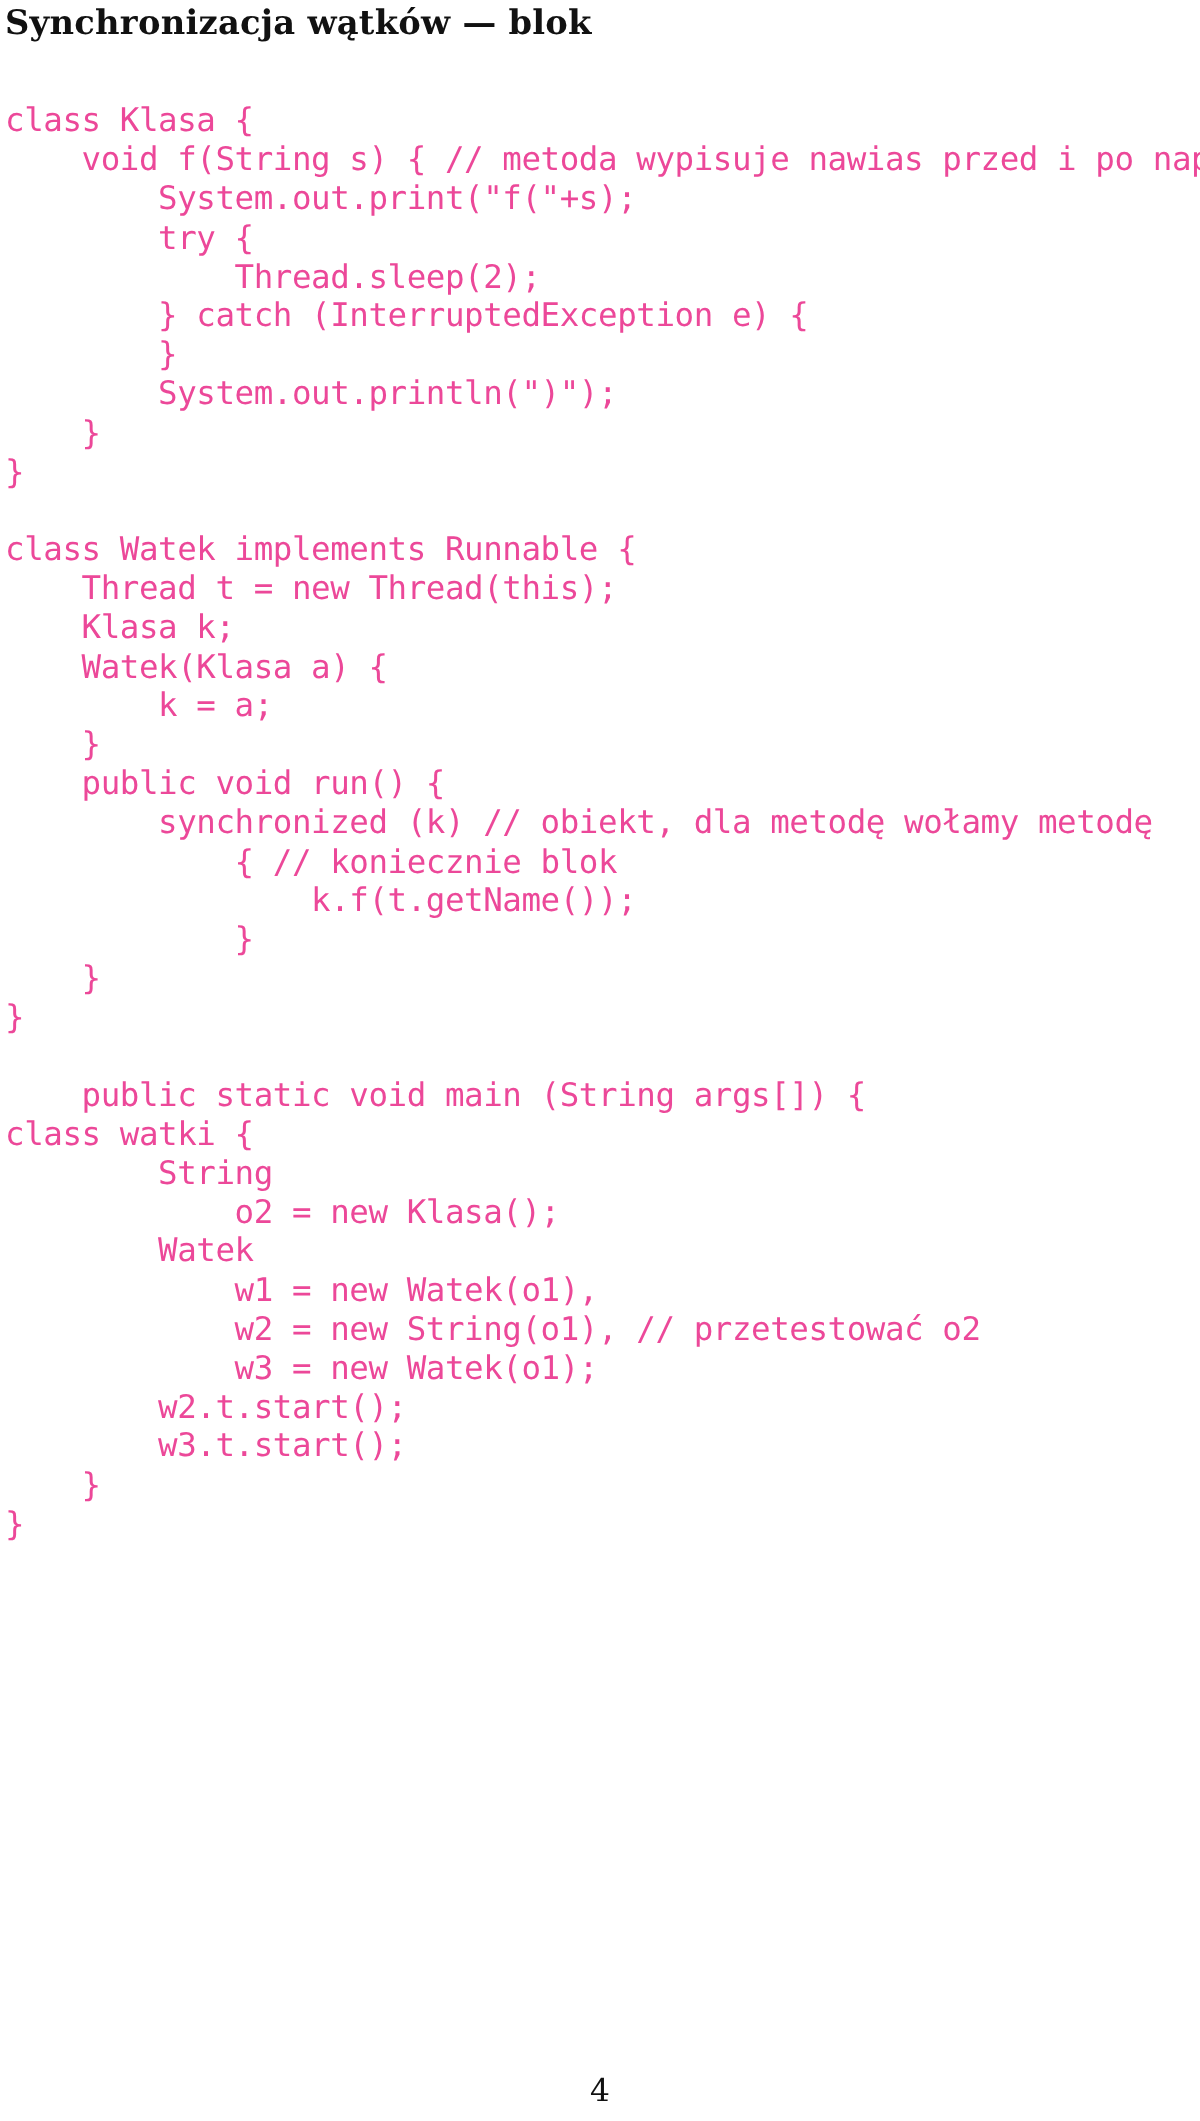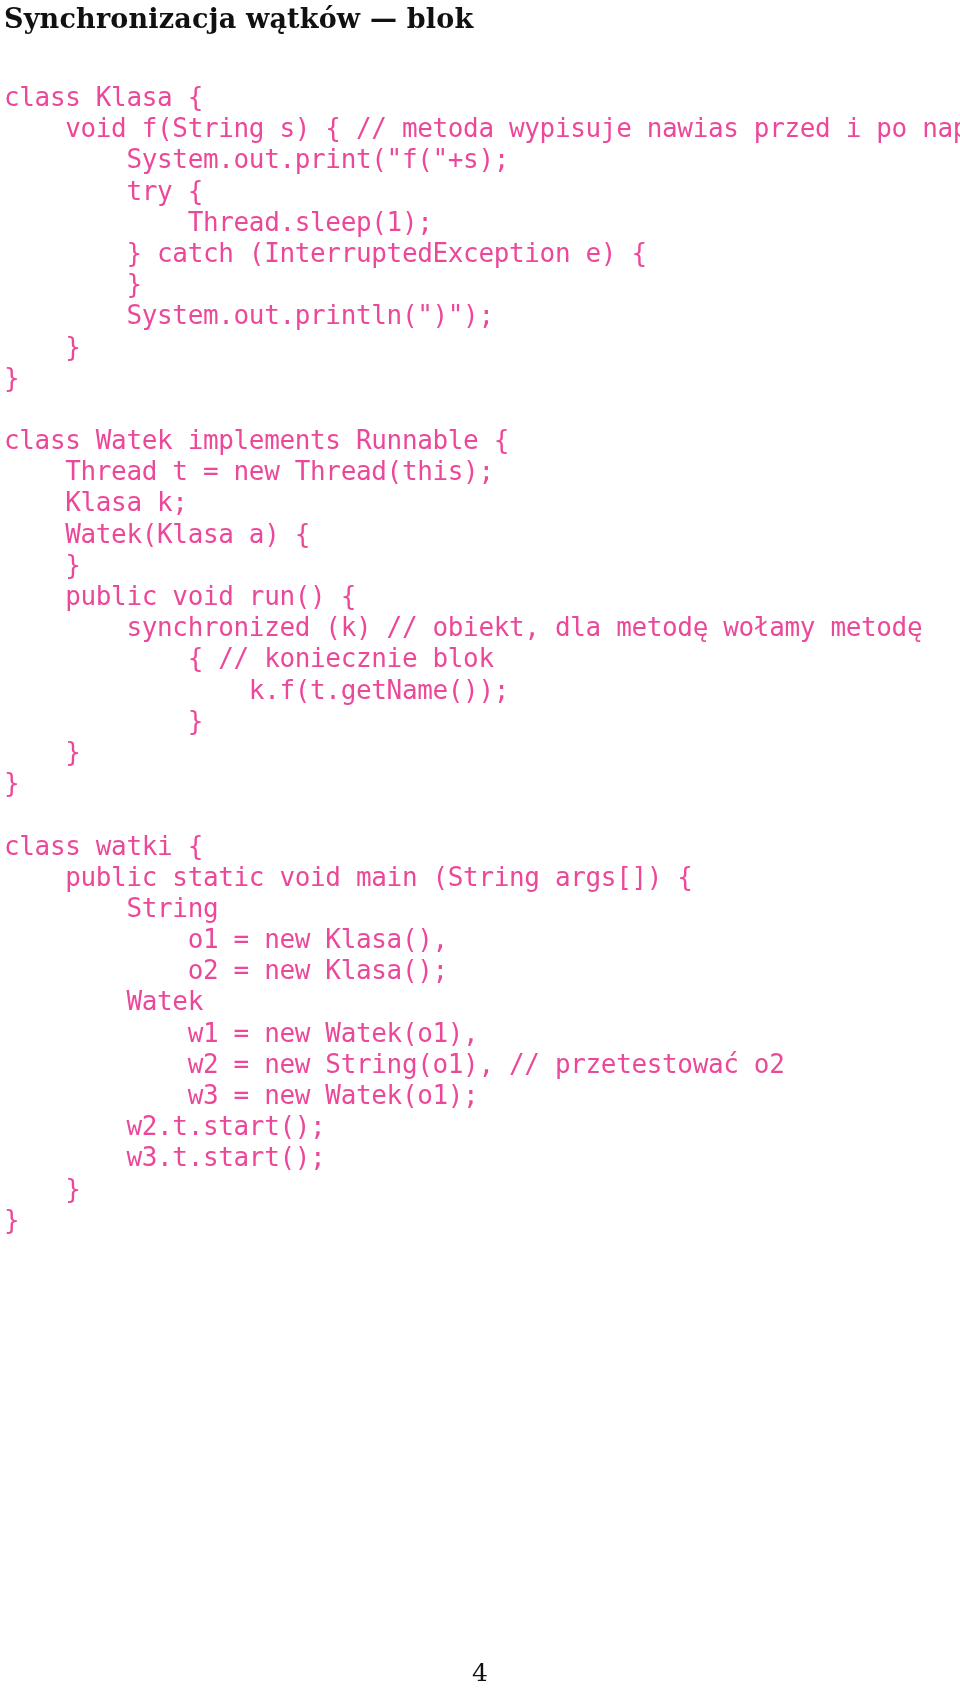--- a/index.html
+++ b/index.html
@@ -78,44 +78,44 @@
 
 <div id="page">
 
   <div id="page-title">Synchronizacja wątków — blok</div>
 
   <div id="code-listing">
       <div class="code-line">class Klasa {</div>
       <div class="code-line">    void f(String s) { // metoda wypisuje nawias przed i po napisie</div>
       <div class="code-line">        System.out.print("f("+s);</div>
       <div class="code-line">        try {</div>
-      <div class="code-line">            Thread.sleep(1);</div>
+      <div class="code-line">            Thread.sleep(2);</div>
       <div class="code-line">        } catch (InterruptedException e) {</div>
       <div class="code-line">        }</div>
       <div class="code-line">        System.out.println(")");</div>
       <div class="code-line">    }</div>
       <div class="code-line">}</div>
       <div class="code-line blank">&nbsp;</div>
       <div class="code-line">class Watek implements Runnable {</div>
       <div class="code-line">    Thread t = new Thread(this);</div>
       <div class="code-line">    Klasa k;</div>
       <div class="code-line">    Watek(Klasa a) {</div>
+      <div class="code-line">        k = a;</div>
       <div class="code-line">    }</div>
       <div class="code-line">    public void run() {</div>
       <div class="code-line">        synchronized (k) // obiekt, dla metodę wołamy metodę</div>
       <div class="code-line">            { // koniecznie blok</div>
       <div class="code-line">                k.f(t.getName());</div>
       <div class="code-line">            }</div>
       <div class="code-line">    }</div>
       <div class="code-line">}</div>
       <div class="code-line blank">&nbsp;</div>
+      <div class="code-line">    public static void main (String args[]) {</div>
       <div class="code-line">class watki {</div>
-      <div class="code-line">    public static void main (String args[]) {</div>
       <div class="code-line">        String</div>
-      <div class="code-line">            o1 = new Klasa(),</div>
       <div class="code-line">            o2 = new Klasa();</div>
       <div class="code-line">        Watek</div>
       <div class="code-line">            w1 = new Watek(o1),</div>
       <div class="code-line">            w2 = new String(o1), // przetestować o2</div>
       <div class="code-line">            w3 = new Watek(o1);</div>
       <div class="code-line">        w2.t.start();</div>
       <div class="code-line">        w3.t.start();</div>
       <div class="code-line">    }</div>
       <div class="code-line">}</div>
     </div>

